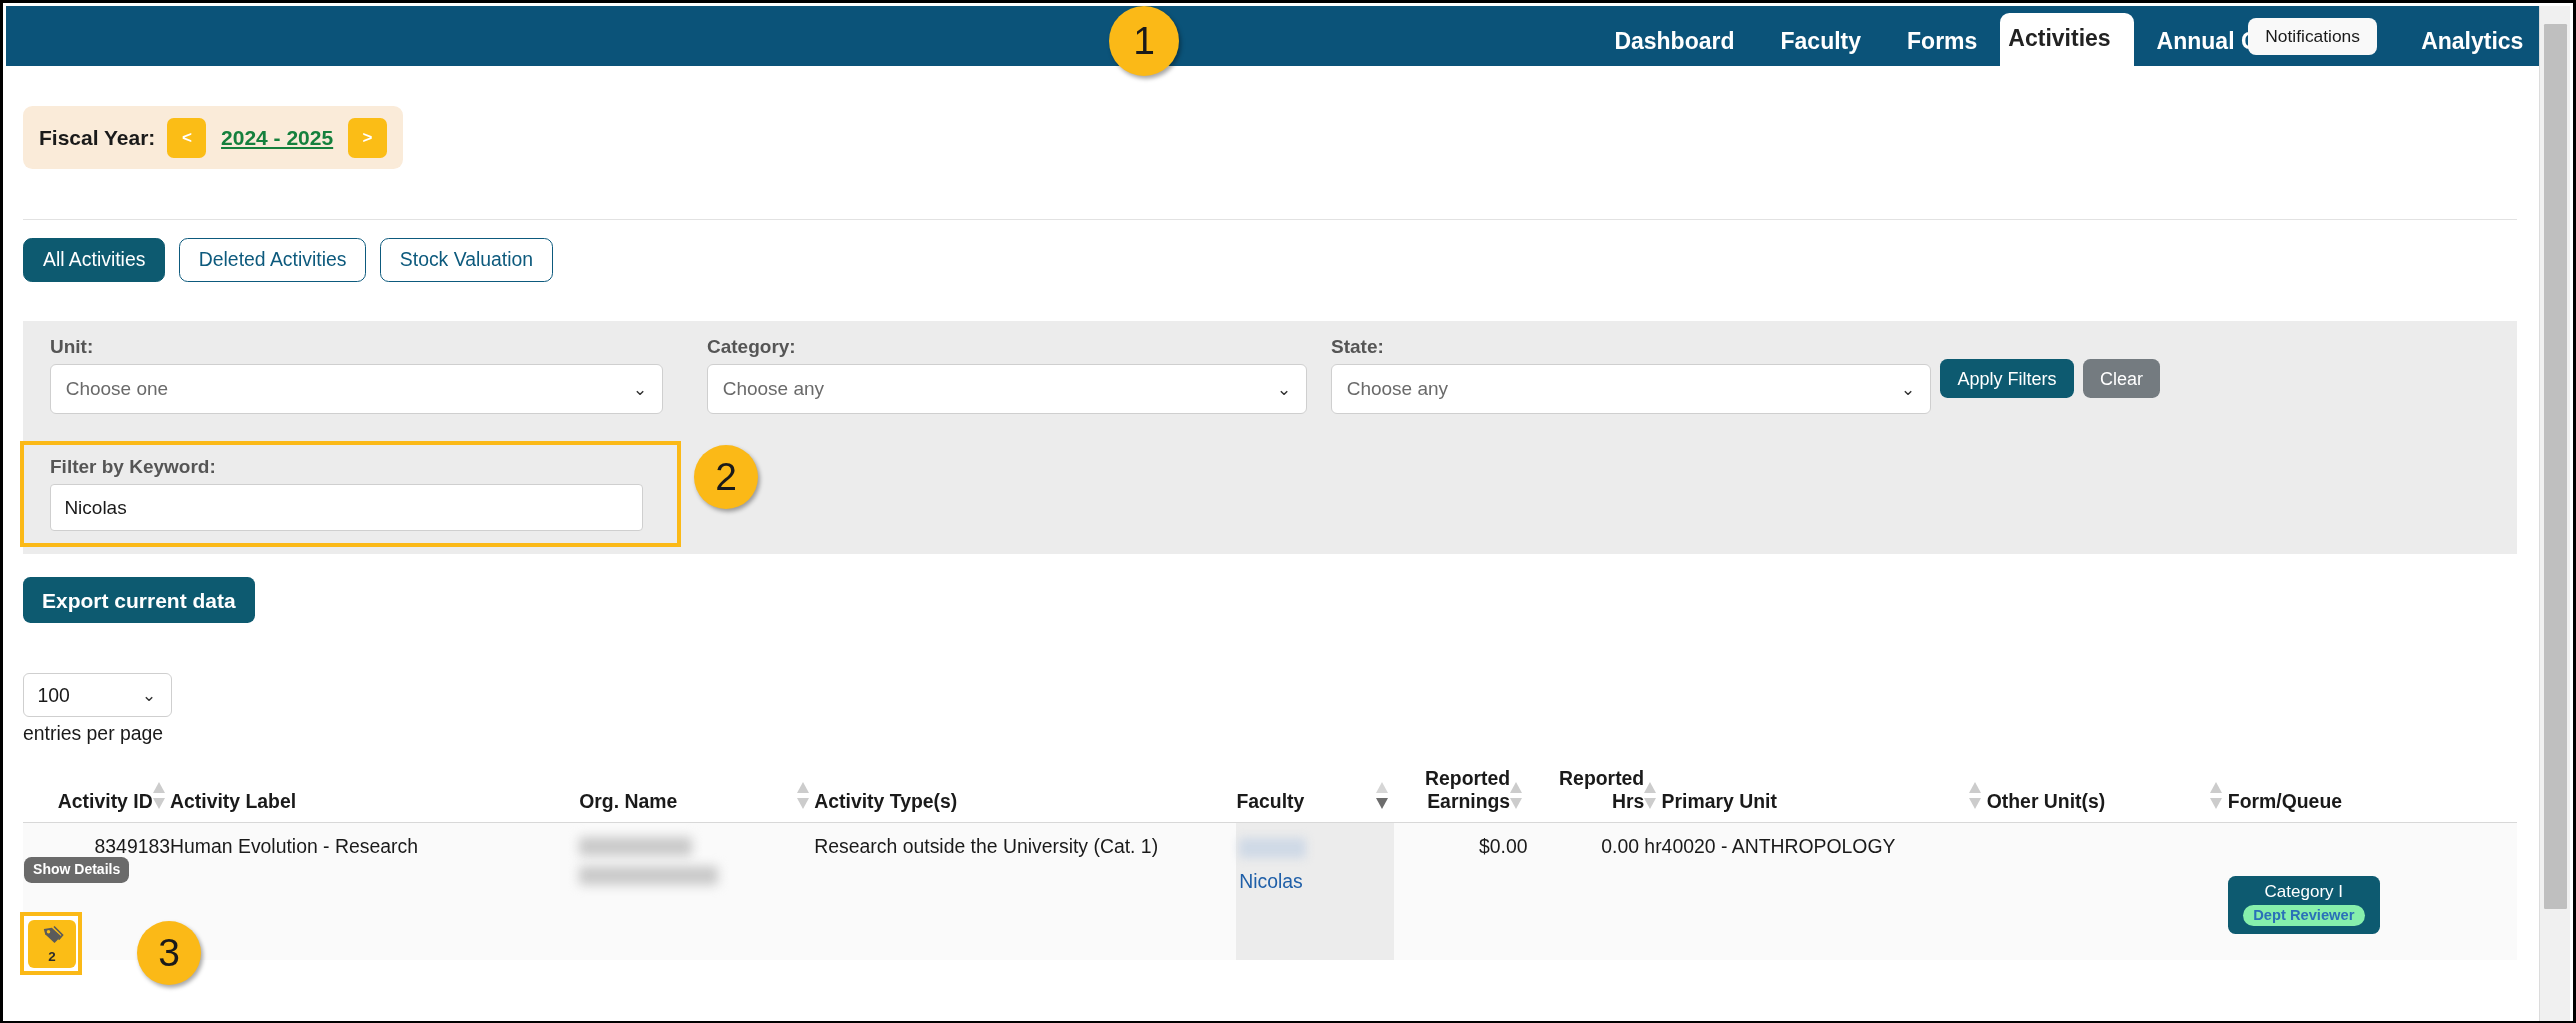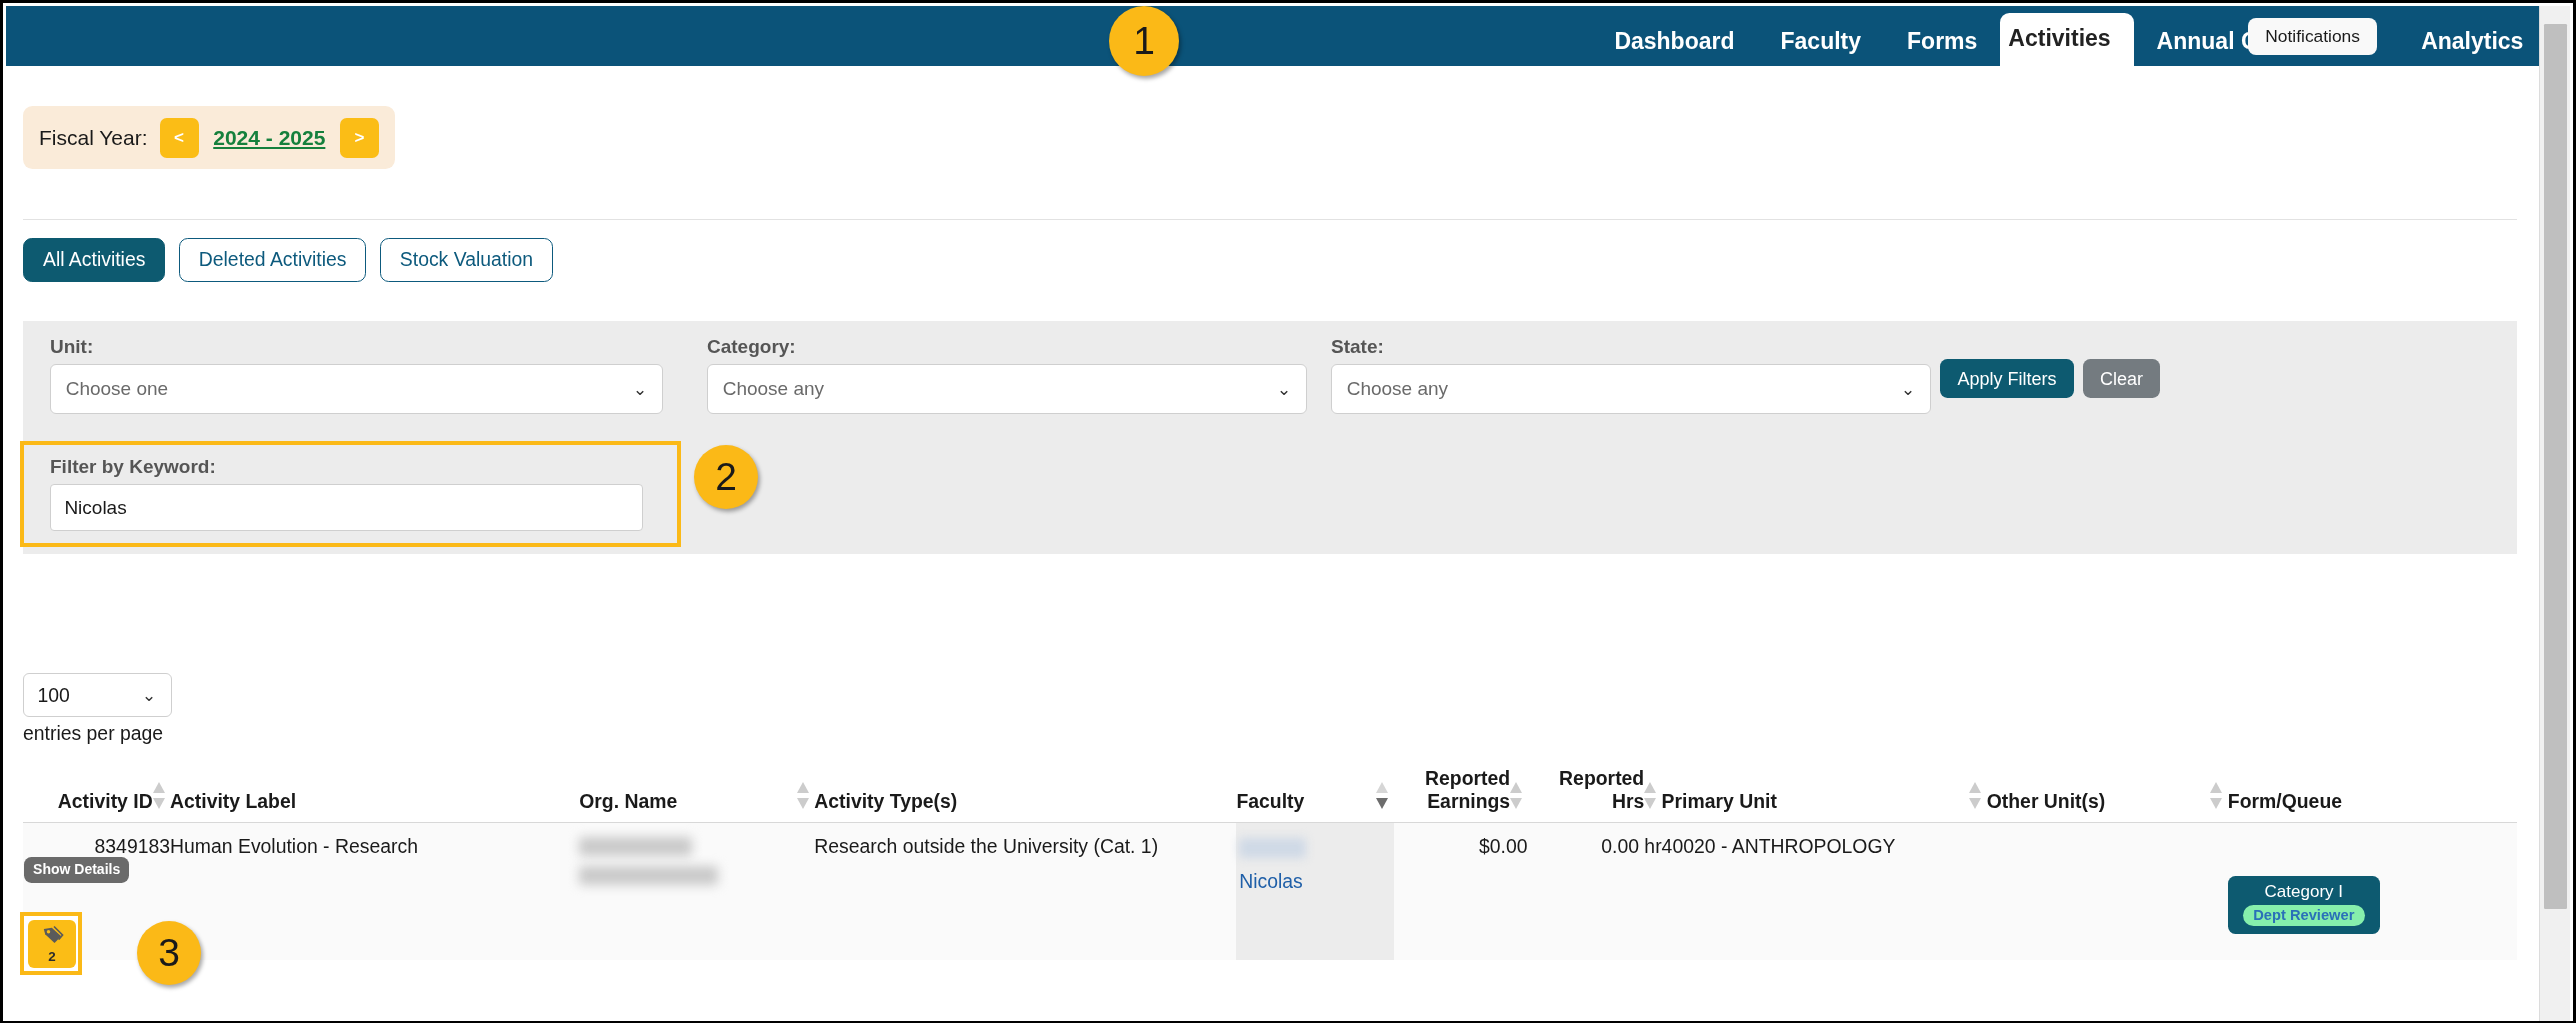--- a/index.html
+++ b/index.html
@@ -100,21 +100,21 @@
     height: 63px;
     background: #faebd9;
     border-radius: 9.4px;
     display: flex;
     align-items: center;
     padding: 0 16px;
     box-sizing: border-box;
   }
   .fiscal-label {
     font-size: 21px;
-    font-weight: normal;
+    font-weight: bold;
     color: #1a1a1a;
     margin-right: 12px;
   }
   .fiscal-arrow {
     background: #fbbd16;
     border: none;
     border-radius: 6.7px;
     color: #ffffff;
     font-size: 17px;
     font-weight: bold;
@@ -565,20 +565,21 @@
   </div>
 
   <div class="keyword-highlight"></div>
   <div id="keyword-field">
     <span class="filter-label">Filter by Keyword:</span>
     <div class="text-input" placeholder="">Nicolas</div>
   </div>
 
   <div class="marker" id="marker-2">2</div>
 
+  <button class="btn-export">Export current data</button>
 
   <div class="entries-select">
     <span>100</span>
     <span class="chev">⌄</span>
   </div>
   <div class="entries-caption">entries per page</div>
 
   <table class="data-table">
     <colgroup>
       <col style="width:147px">

